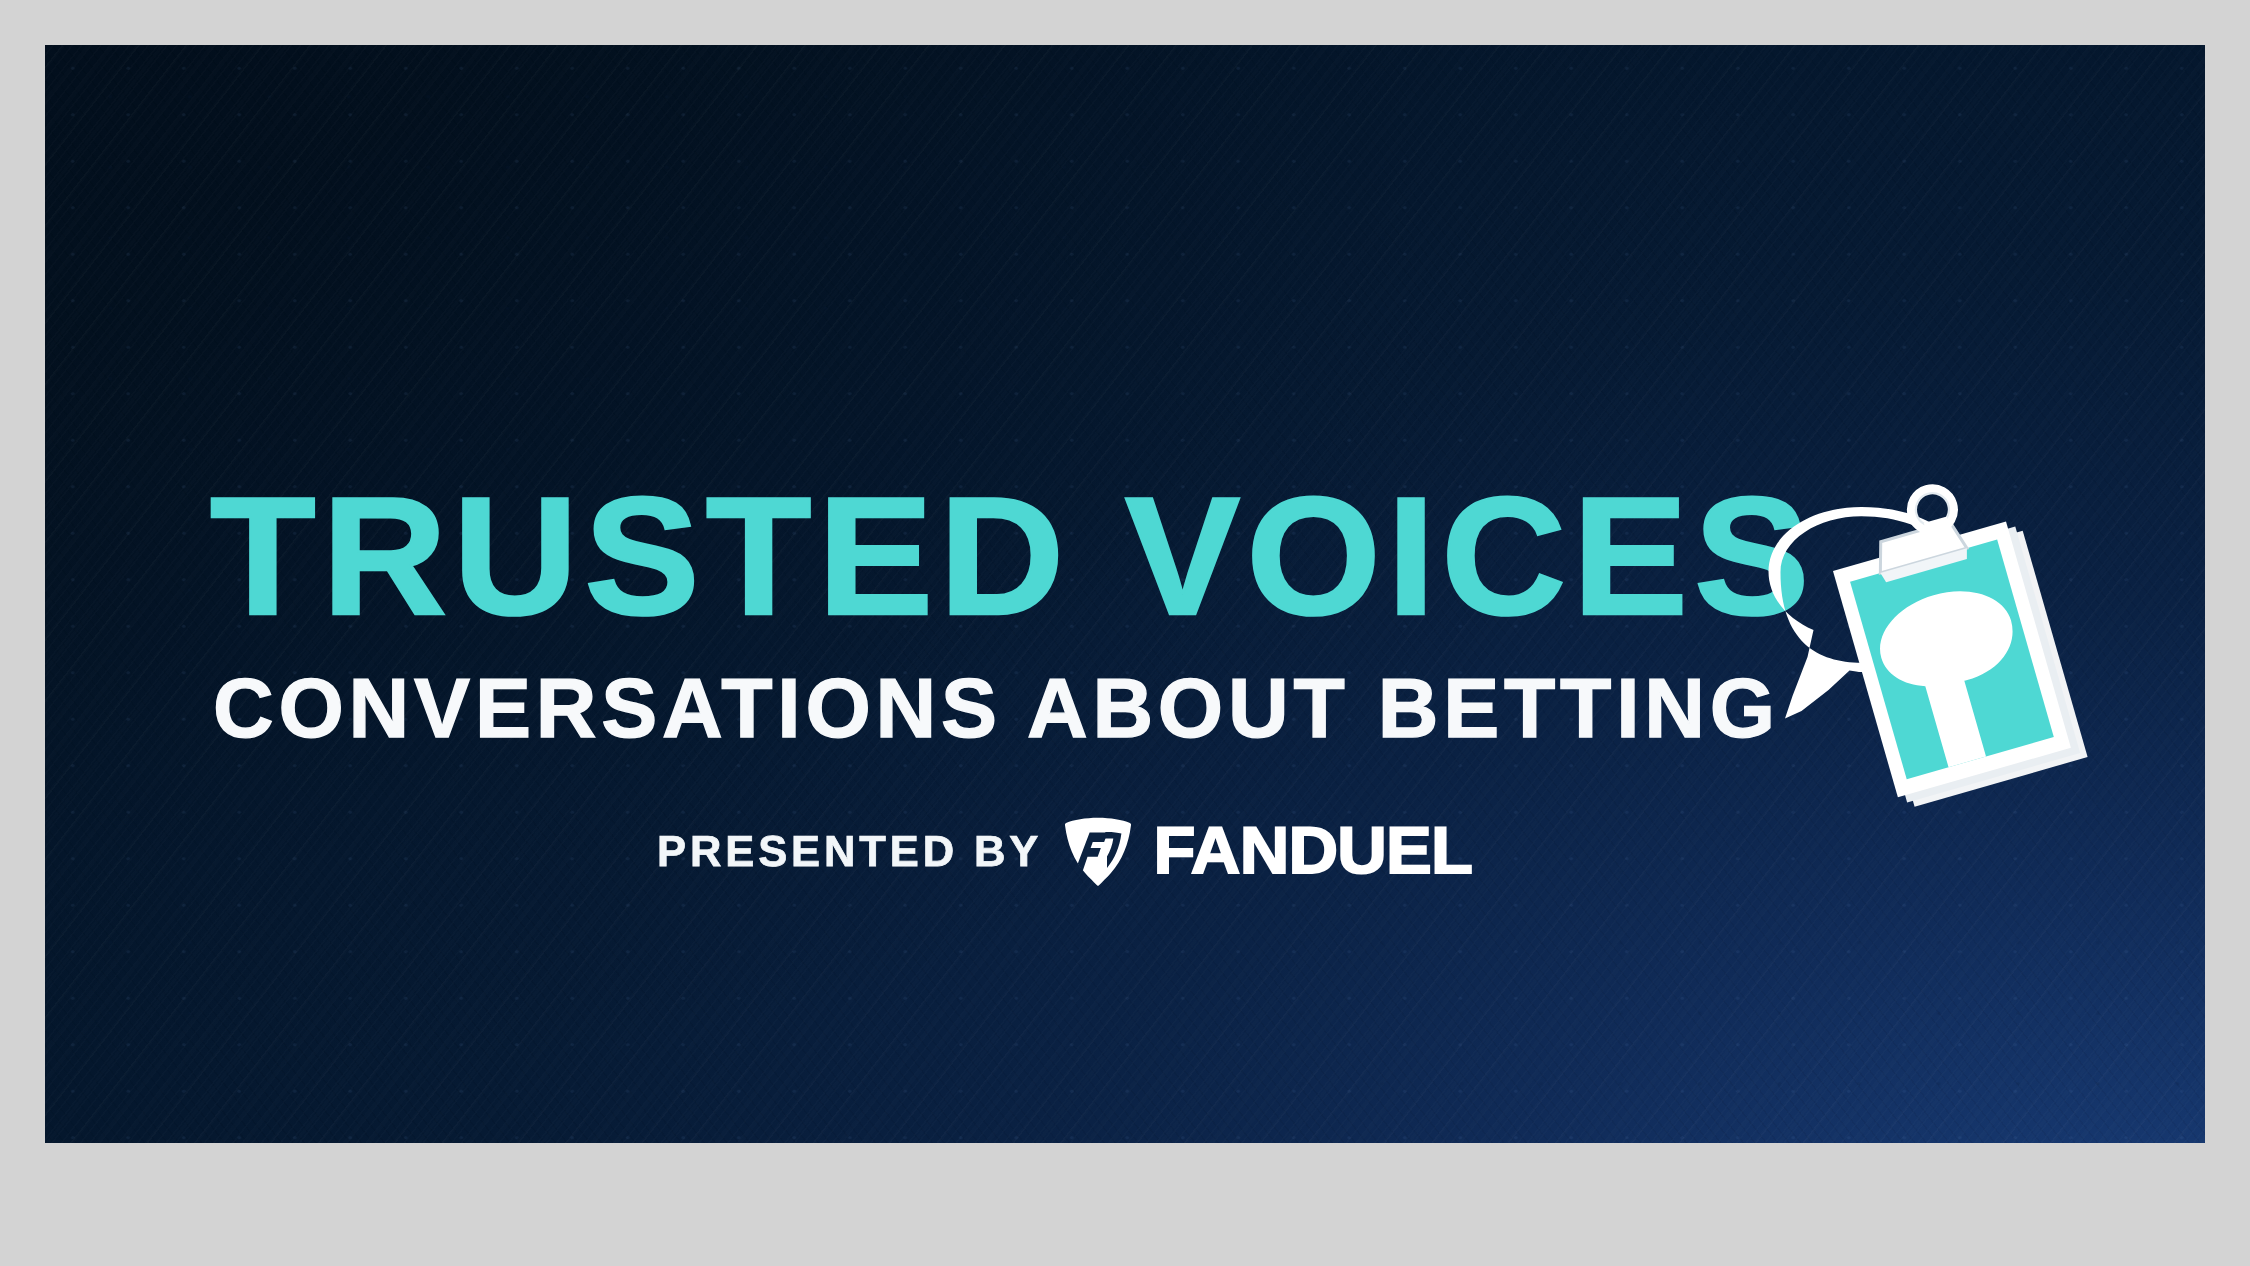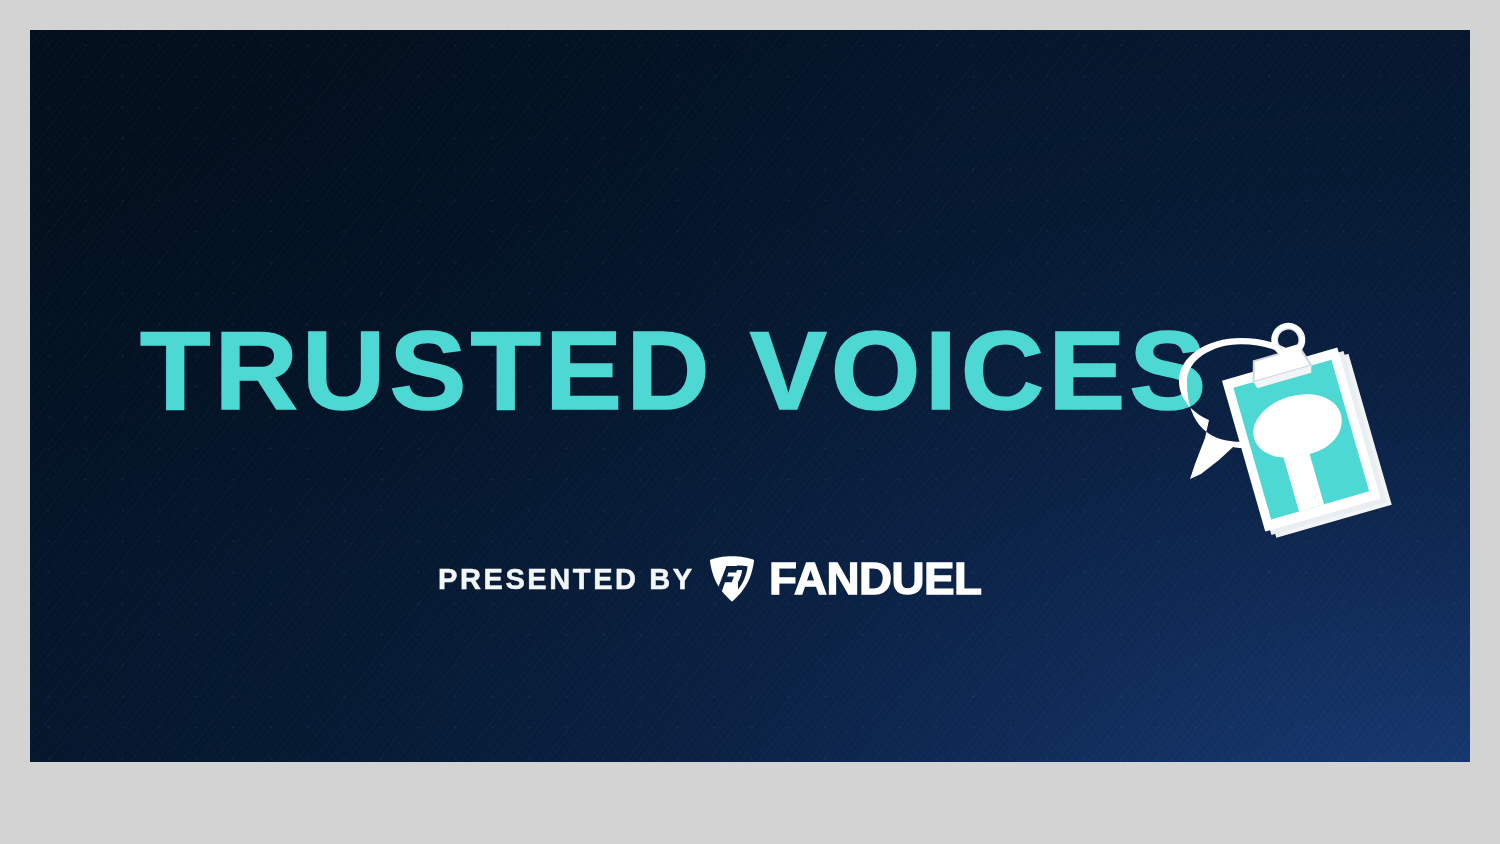--- a/index.html
+++ b/index.html
@@ -133,21 +133,20 @@
 
   
   .presented-row {
     position: absolute;
     left: 408px;
     top: 512px;
     height: 52px;
     display: flex;
     align-items: center;
     gap: 14px;
-    margin-top: 11px;
   }
   .presented-label {
     color: #f2f6f9;
     font-family: "Liberation Sans Narrow", "Liberation Sans", sans-serif;
     font-weight: 700;
     font-size: 29px;
     letter-spacing: 2.6px;
     white-space: nowrap;
     -webkit-text-stroke: .5px #f2f6f9;
   }
@@ -184,20 +183,21 @@
     <div class="bg-grad-b"></div>
     <div class="bg-texture"></div>
     <div class="bg-speckle"></div>
 
     <div id="lockup">
 
       <div class="title-row">
         <h1 class="title-main">TRUSTED VOICES</h1>
       </div>
 
+      <h2 class="title-sub">CONVERSATIONS ABOUT BETTING</h2>
 
       <div class="presented-row">
         <span class="presented-label">PRESENTED BY</span>
 
         <span>
           <svg class="fd-shield" viewBox="0 0 46 48" aria-hidden="true">
             <path d="M23 1.2 C31.5 1.2 39.2 2.6 44.3 4.6 C44.9 4.9 45.1 5.4 45.0 6.1
                      C43.4 18.6 39.2 29.4 31.6 38.0 C28.9 41.1 25.9 43.9 23.5 46.3
                      C23.2 46.6 22.8 46.6 22.5 46.3 C20.1 43.9 17.1 41.1 14.4 38.0
                      C6.8 29.4 2.6 18.6 1.0 6.1 C0.9 5.4 1.1 4.9 1.7 4.6

